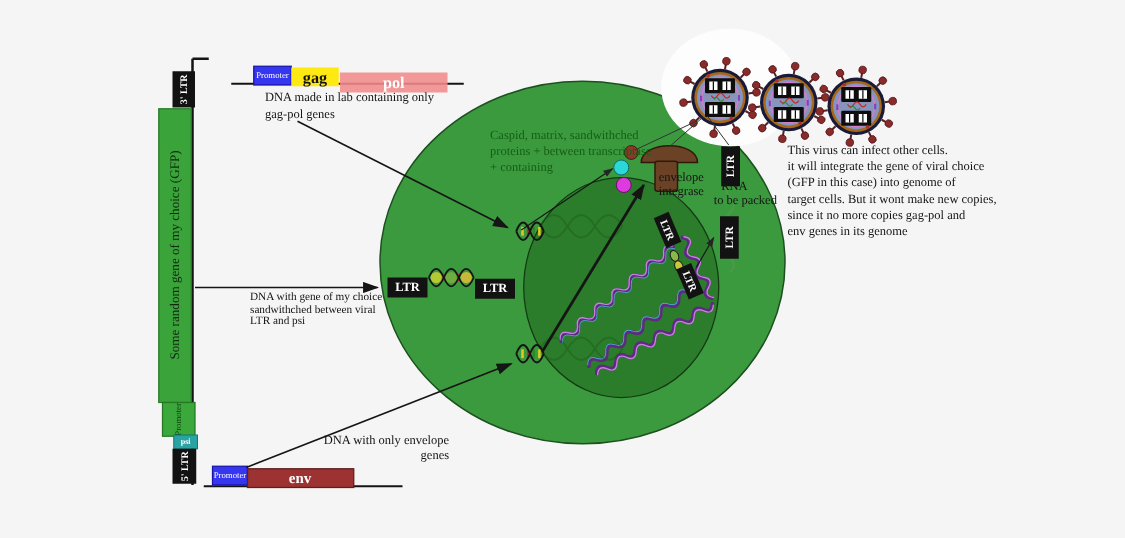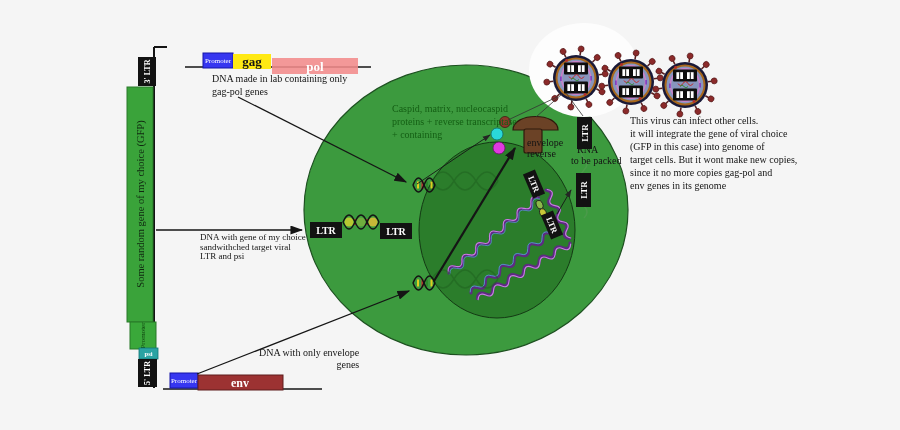--- a/index.html
+++ b/index.html
@@ -248,38 +248,38 @@
   </g>
 </svg>
 
 <div class="txt" style="left:212px;top:72px;">
   <span>DNA made in lab containing only</span>
   <span>gag-pol genes</span>
 </div>
 
 <div class="txt small" style="left:158px;top:233px;">
   <span>DNA with gene of my choice</span>
-  <span>sandwithched target viral</span>
+  <span>sandwithched between viral</span>
   <span>LTR and  psi</span>
 </div>
 
 <div class="txt" style="left:259px;top:347px;line-height:12px;text-align:right;">
   <span>DNA with only envelope</span>
   <span>genes</span>
 </div>
 
 <div class="txt green" style="left:392px;top:102px;">
-  <span>Caspid, matrix, nucleocaspid</span>
-  <span>proteins + reverse transcriptase</span>
+  <span>Caspid, matrix, sandwithched</span>
+  <span>proteins + between transcriptase</span>
   <span>+ containing</span>
 </div>
 
 <div class="txt tight" style="left:527px;top:137px;">
   <span>envelope</span>
-  <span>reverse</span>
+  <span>integrase</span>
 </div>
 
 <div class="txt tight" style="left:577px;top:144px;">
   <span>RNA</span>
   <span style="margin-left:-6px;">to be packed</span>
 </div>
 
 <div class="txt" style="left:630px;top:114px;">
   <span>This virus can infect other cells.</span>
   <span>it will integrate the gene of viral choice</span>

